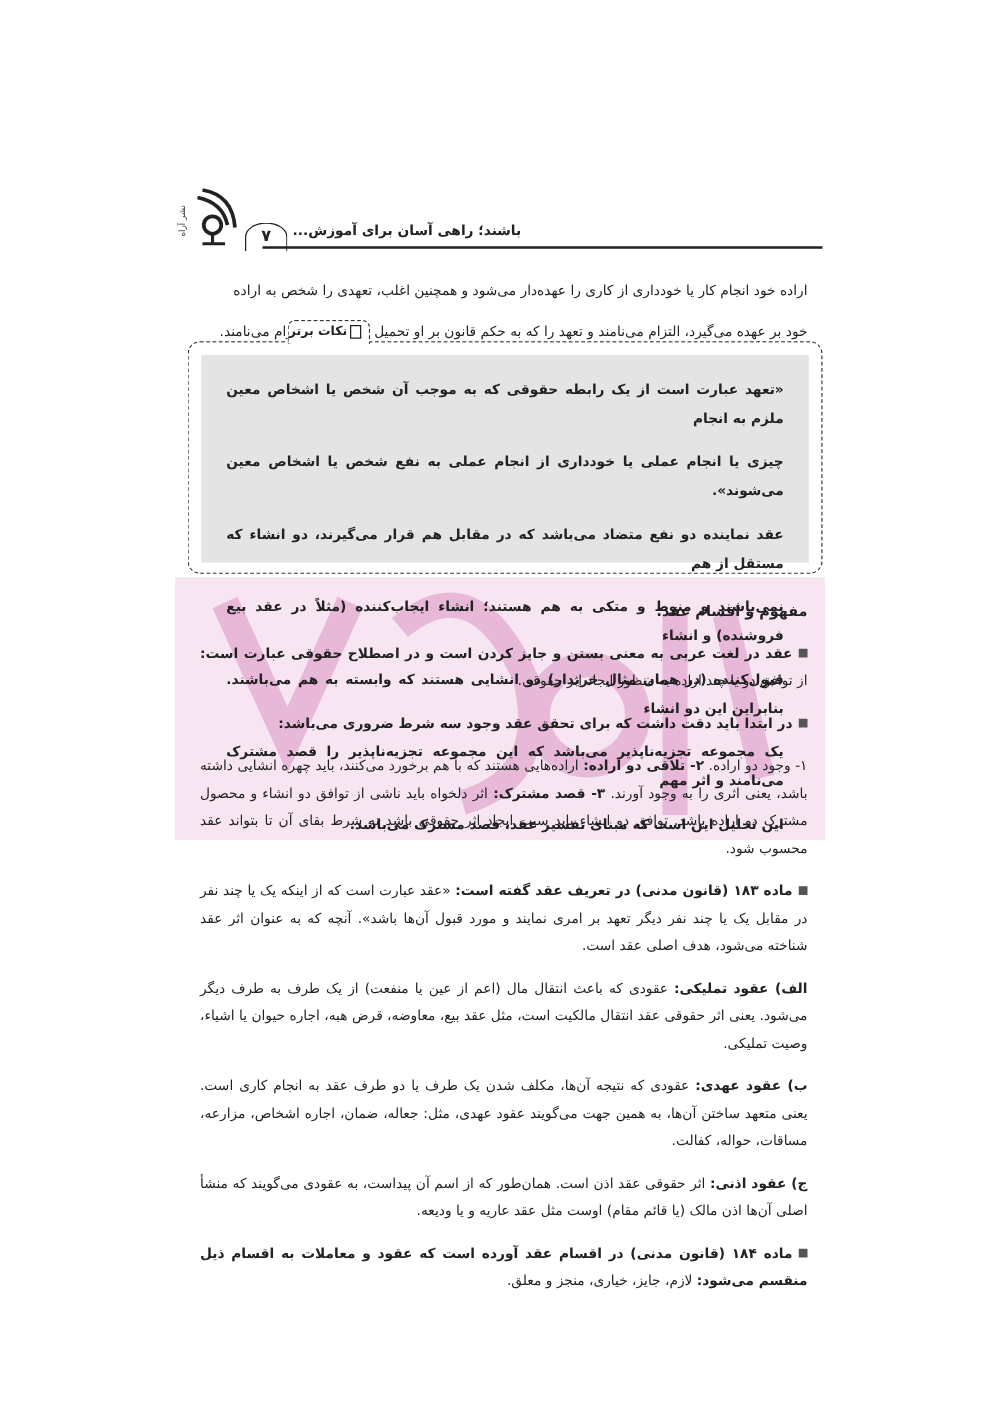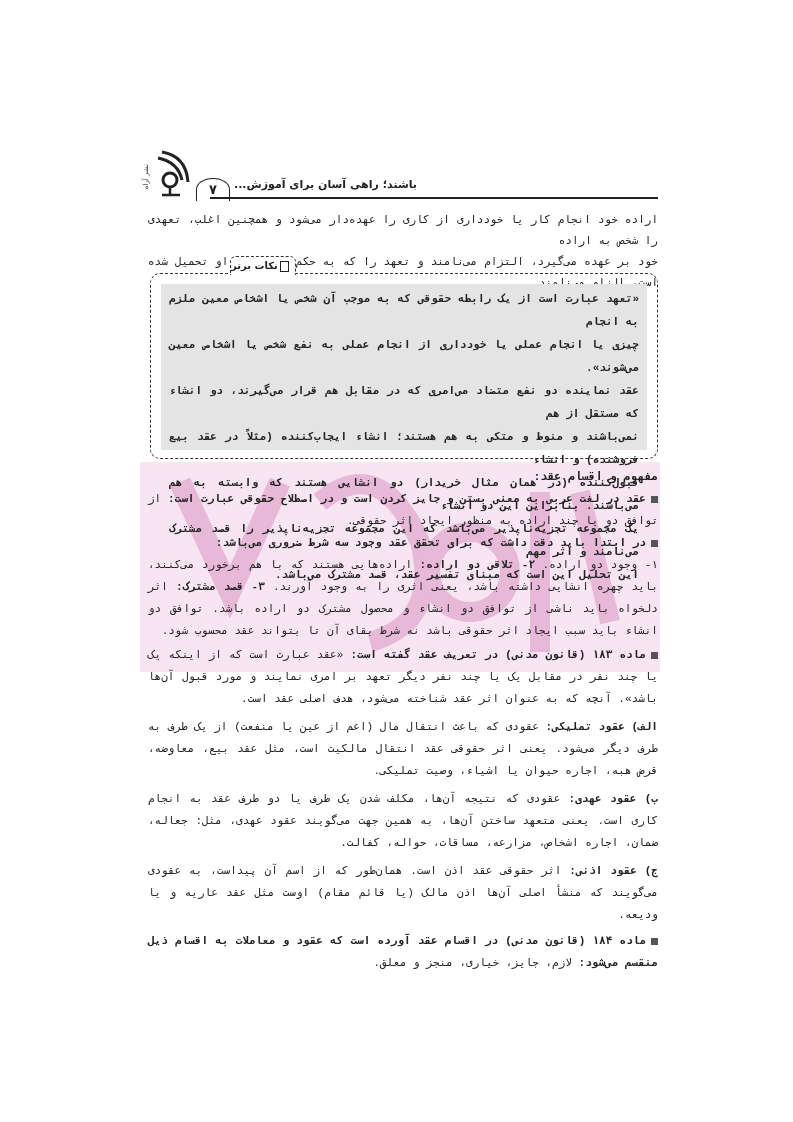--- a/index.html
+++ b/index.html
@@ -14,21 +14,21 @@
   .page-num { position: absolute; left: 48px; top: 30px; width: 32px; height: 22px;
               border: 1.5px solid #222; border-radius: 50% 50% 0 0; border-bottom: none;
               font-size: 13px; font-weight: bold; text-align: center; line-height: 22px; }
   .header-title { position: absolute; left: 86px; top: 30px; direction: rtl; font-size: 11px;
                   font-weight: bold; white-space: nowrap; }
   .logo { position: absolute; left: 0; top: 0; width: 48px; height: 52px; }
   .logo-vertical { position: absolute; left: -6px; top: 16px; font-size: 7px; writing-mode: vertical-rl;
                    transform: rotate(180deg); color: #333; }
   .content { position: absolute; left: 148px; width: 510px; direction: rtl; text-align: justify;
              font-size: 11px; line-height: 21px; z-index: 2; }
-  .p { margin: 0; font-family: Liberation Mono, monospace; }
+  .p { margin: 12px; }
   .b { font-weight: bold; }
   .bullet { display: inline-block; width: 7px; height: 7px; background: #555; margin-left: 5px;
             vertical-align: middle; }
   .box { position: absolute; left: 150px; top: 273px; width: 506px; height: 184px;
          border: 1.5px dashed #333; border-radius: 10px; z-index: 2; }
   .box-inner { position: absolute; left: 10px; top: 10px; right: 10px; bottom: 8px;
                background: #e4e4e4; }
   .box-text { position: absolute; left: 18px; top: 14px; right: 18px; direction: rtl; text-align: justify;
               font-size: 11px; line-height: 23px; font-weight: bold; }
   .tab { position: absolute; left: 230px; top: 256px; width: 64px; height: 18px;
@@ -74,21 +74,21 @@
 
   <div class="tab">
     <span class="tab-icon"></span><span>نکات برتر</span>
   </div>
 
   <div class="box">
     <div class="box-inner"></div>
     <div class="box-text">
       <p class="p">«تعهد عبارت است از یک رابطه حقوقی که به موجب آن شخص یا اشخاص معین ملزم به انجام</p>
       <p class="p">چیزی یا انجام عملی یا خودداری از انجام عملی به نفع شخص یا اشخاص معین می‌شوند».</p>
-      <p class="p">عقد نماینده دو نفع متضاد می‌امری که در مقابل هم قرار می‌گیرند، دو انشاء که مستقل از هم</p>
+      <p class="p">عقد نماینده دو نفع متضاد می‌باشد که در مقابل هم قرار می‌گیرند، دو انشاء که مستقل از هم</p>
       <p class="p">نمی‌باشند و منوط و متکی به هم هستند؛ انشاء ایجاب‌کننده (مثلاً در عقد بیع فروشنده) و انشاء</p>
       <p class="p">قبول‌کننده (در همان مثال خریدار) دو انشایی هستند که وابسته به هم می‌باشند. بنابراین این دو انشاء</p>
       <p class="p">یک مجموعه تجزیه‌ناپذیر می‌باشد که این مجموعه تجزیه‌ناپذیر را قصد مشترک می‌نامند و اثر مهم</p>
       <p class="p">این تحلیل این است که مبنای تفسیر عقد، قصد مشترک می‌باشد.</p>
     </div>
   </div>
 
   <div class="content" style="top:466px; line-height:22px;">
     <p class="p heading">مفهوم و اقسام عقد:</p>
 

